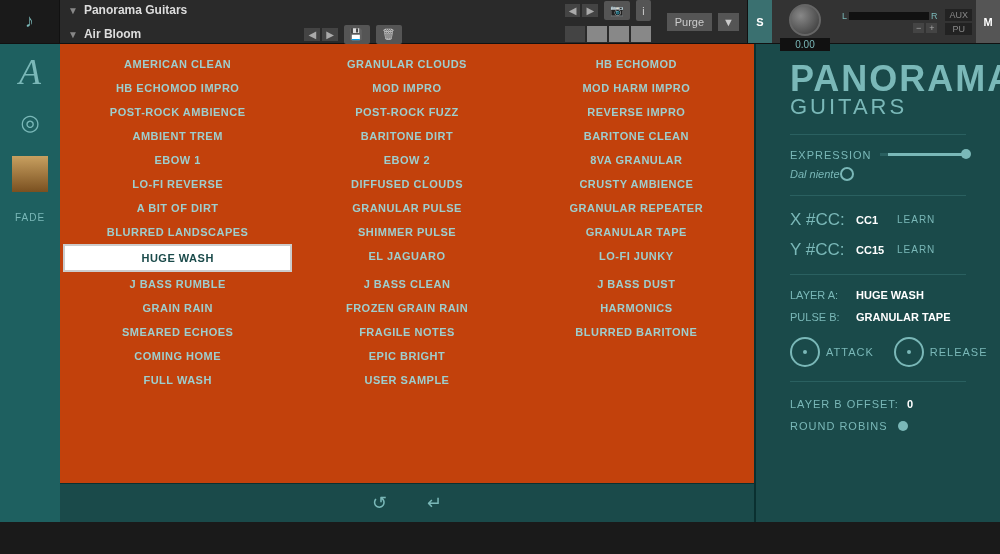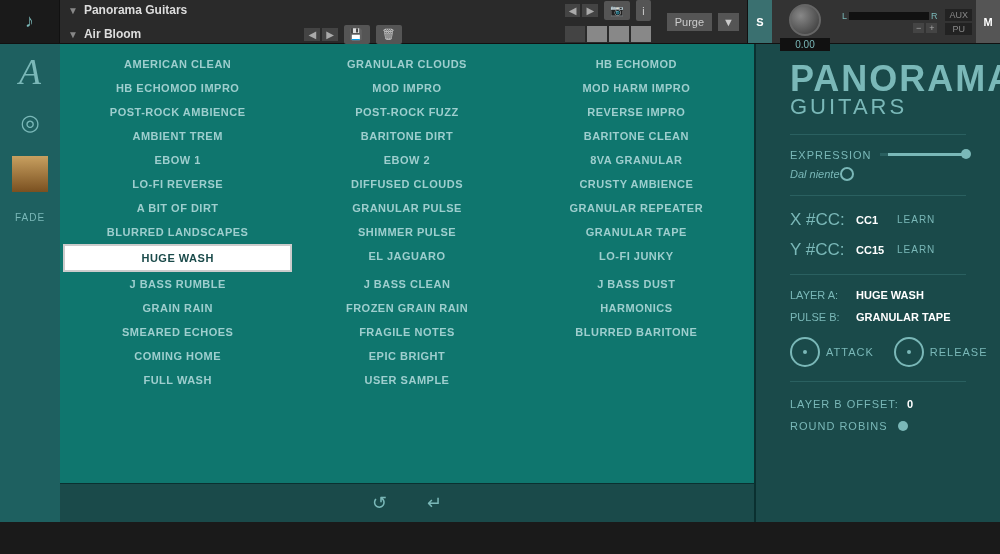--- a/index.html
+++ b/index.html
@@ -217,21 +217,21 @@
     }
     .sidebar-fade-label {
       color: #7ab8b8;
       font-size: 10px;
       letter-spacing: 1px;
     }
 
     
     .preset-list {
       flex: 1;
-      background: #0f766e;
+      background: #c2410c;
       padding: 8px 3px;
       overflow: hidden;
     }
     .preset-grid {
       display: grid;
       grid-template-columns: repeat(3, 1fr);
       gap: 0;
     }
     .preset-item {
       color: #9ecece;

